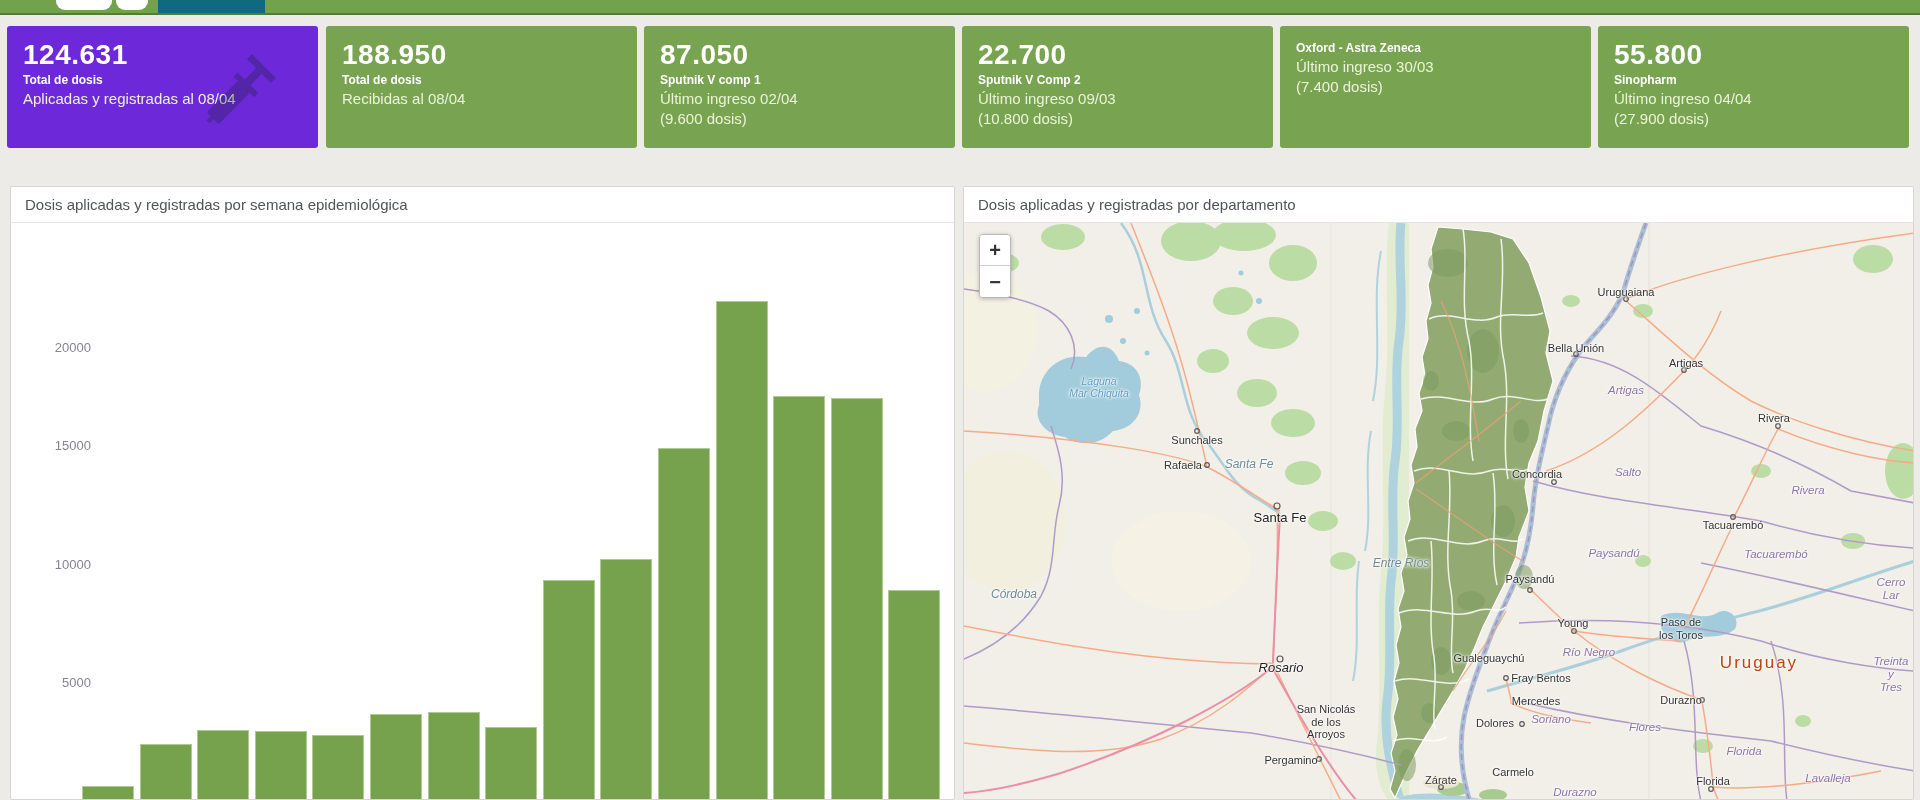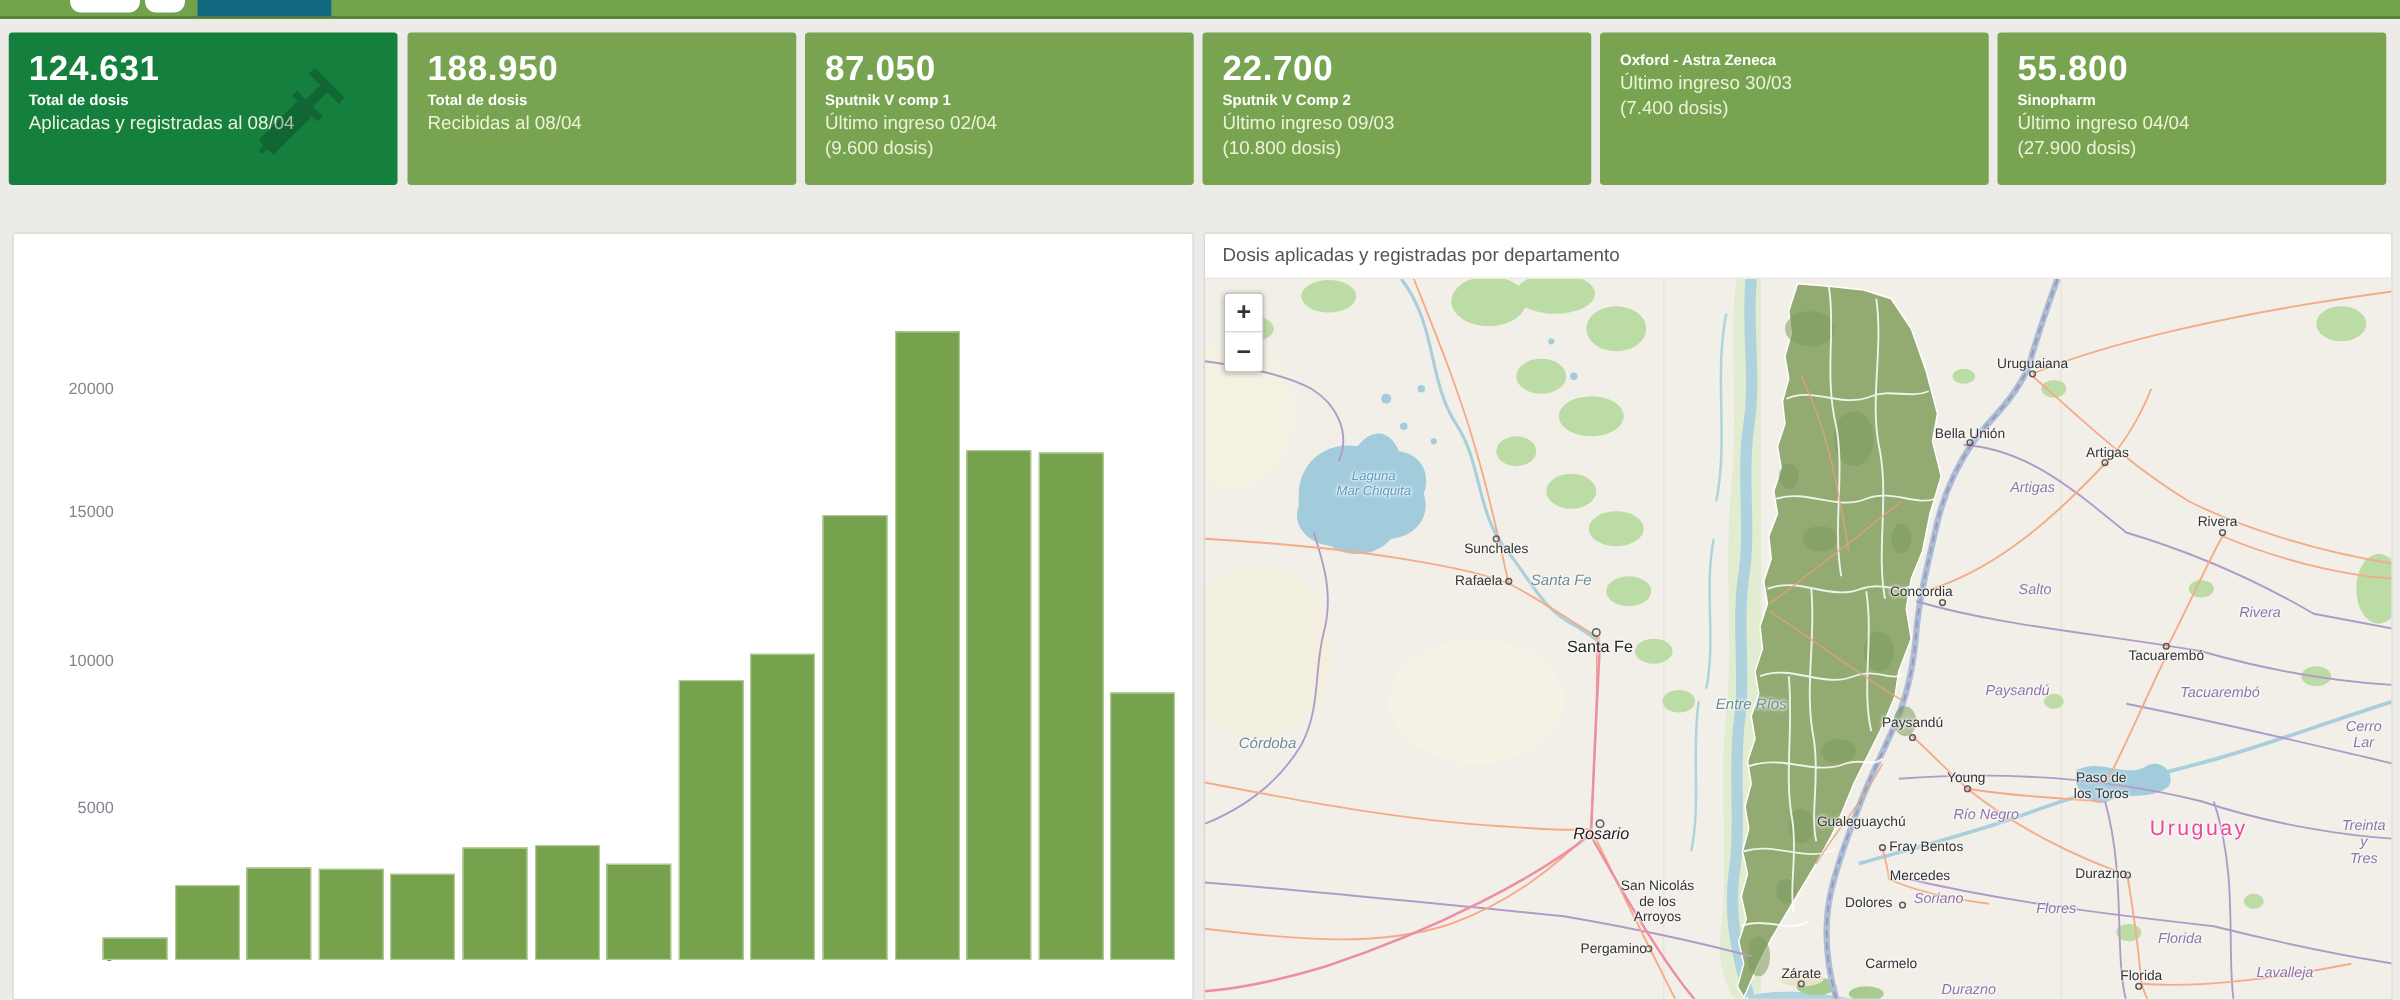--- a/index.html
+++ b/index.html
@@ -13,21 +13,21 @@
     background:#fff; border-radius:0 0 9px 9px; }
   .logo-blob2 { position:absolute; top:-9px; left:116px; width:32px; height:19px;
     background:#fff; border-radius:0 0 9px 9px; }
   .teal-accent { position:absolute; left:158px; top:0; width:107px; height:13px;
     background:#11697f; }
 
   
   .card { position:absolute; top:26px; width:311px; height:122px;
     background:#78a451; border-radius:3px; padding:13px 16px; color:#fff;
     overflow:hidden; }
-  .card.dark { background:#15803d; }
+  .card.dark { background:#6d28d9; }
   .card .num { font-size:28px; font-weight:bold; letter-spacing:.5px; }
   .card .ttl { font-size:12px; font-weight:bold; margin-top:2px; }
   .card .ln  { font-size:15px; color:#ecf3d9; margin-top:3px; }
   .syringe { position:absolute; right:28px; top:14px; opacity:.75;
     transform:rotate(-45deg); }
 
   
   .panel { position:absolute; top:186px; height:614px; background:#fff;
     border:1px solid #d8d6d2; border-radius:2px; overflow:hidden; }
   .panel-chart { left:10px; width:945px; }
@@ -52,21 +52,21 @@
     line-height:28px; }
   .zoomctl button:first-child { border-bottom:1px solid #ccc; }
 
   .ml { position:absolute; transform:translate(-50%,-50%); white-space:pre-line;
     text-align:center; line-height:1.15; z-index:10;
     text-shadow:0 0 2px #fff,0 0 3px #fff,0 0 4px #fff; }
   .ml-city     { font-size:11px;  color:#333; }
   .ml-city-lg  { font-size:13px;  color:#222; }
   .ml-region   { font-size:11.5px; font-style:italic; color:#8e74a8; }
   .ml-province { font-size:12px;  font-style:italic; color:#6d8d95; }
-  .ml-country  { font-size:17px;  color:#ec4899; letter-spacing:2px; }
+  .ml-country  { font-size:17px;  color:#c2410c; letter-spacing:2px; }
   .ml-water    { font-size:10.5px; font-style:italic; color:#5b9cc4; }
 </style>
 </head>
 <body>
 
 <div class="topbar">
   <div class="logo-blob"></div>
   <div class="logo-blob2"></div>
   <div class="teal-accent"></div>
 </div>
@@ -108,20 +108,21 @@
   <div class="ln">(7.400 dosis)</div>
 </div>
 <div class="card" style="left:1598px">
   <div class="num">55.800</div>
   <div class="ttl">Sinopharm</div>
   <div class="ln">Último ingreso 04/04</div>
   <div class="ln">(27.900 dosis)</div>
 </div>
 
 <div class="panel panel-chart">
+  <div class="panel-title">Dosis aplicadas y registradas por semana epidemiológica</div>
   <div class="panel-body" id="chart-body">
       <div class="tick" style="top: 577px;">0</div>
       <div class="tick" style="top: 458.75px;">5000</div>
       <div class="tick" style="top: 340.5px;">10000</div>
       <div class="tick" style="top: 222.25px;">15000</div>
       <div class="tick" style="top: 104px; margin-top: 20px;">20000</div>
       <div class="bar" style="left: 71px; width: 52px; top: 562.81px; height: 18.19px; background: rgb(118, 162, 77);"></div>
       <div class="bar" style="left: 128.6px; width: 52px; top: 521.423px; height: 59.5775px; background: rgb(118, 162, 77);"></div>
       <div class="bar" style="left: 186.2px; width: 52px; top: 507.233px; height: 73.7675px; background: rgb(118, 162, 77);"></div>
       <div class="bar" style="left: 243.8px; width: 52px; top: 508.415px; height: 72.585px; background: rgb(118, 162, 77);"></div>

